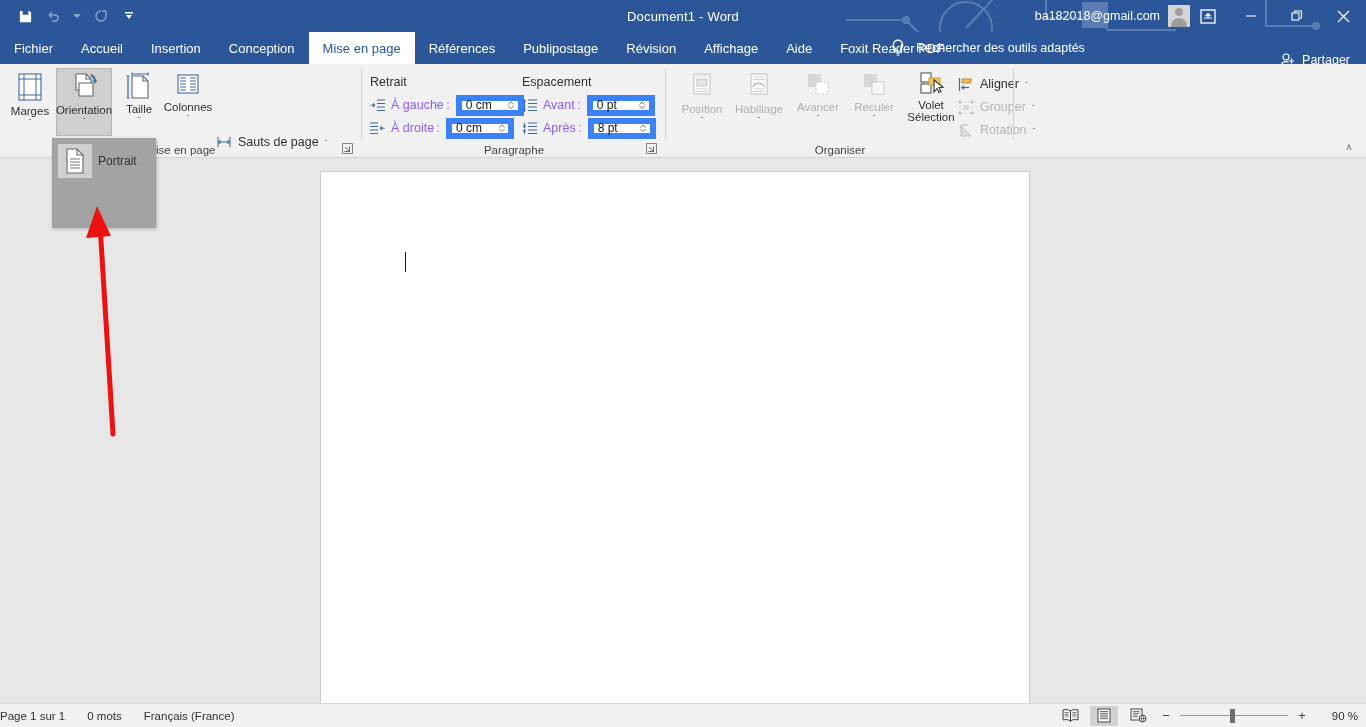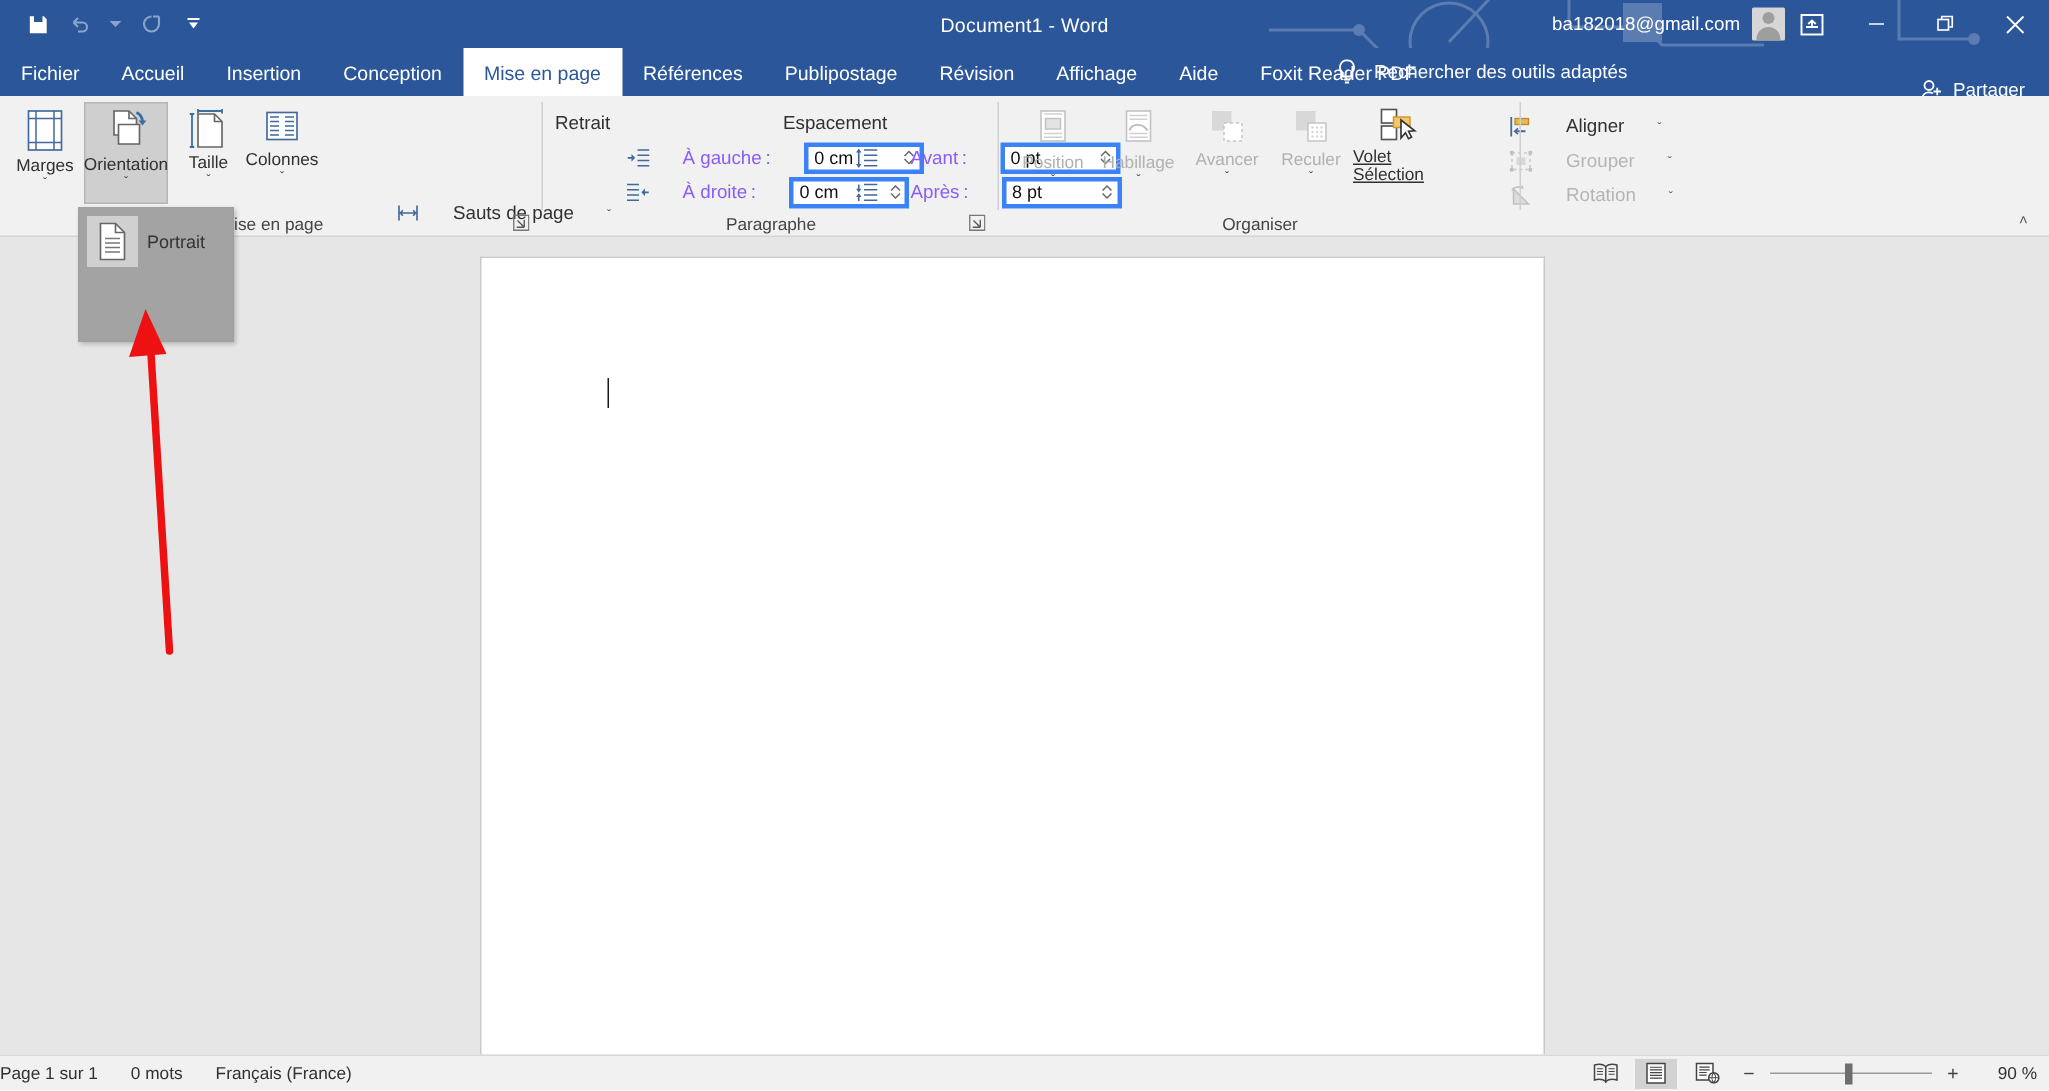--- a/index.html
+++ b/index.html
@@ -79,35 +79,35 @@
     position: absolute; bottom: 3px; font-size: 10px; color: #666; width: 14px; height: 14px;
     display: flex; align-items: center; justify-content: center;
   }
 
   .bigbtn {
     position: absolute; top: 4px; width: 58px; height: 68px;
     display: flex; flex-direction: column; align-items: center; justify-content: flex-start;
     font-size: 11.5px; color: #303030; padding-top: 3px; cursor: default;
   }
   .bigbtn.active { background: #cfcfcf; border: 1px solid #b5b5b5; }
-  .bigbtn .lbl { margin-top: 2px; line-height: 12px; text-align: left; }
+  .bigbtn .lbl { margin-top: 2px; line-height: 12px; text-align: center; }
   .bigbtn .caret { font-size: 8px; line-height: 8px; color: #444; margin-top: 1px; }
   .bigbtn.disabled { color: #b0b0b0; }
 
   .smallrow {
-    position: absolute; display: flex; align-items: center; gap: 22px;
-    font-size: 12.5px; color: #303030; height: 20px; white-space: nowrap; margin-left: 48px;
+    position: absolute; display: flex; align-items: center; gap: 6px;
+    font-size: 12.5px; color: #303030; height: 20px; white-space: nowrap;
   }
   .smallrow .caret { font-size: 8px; color: #555; }
   .smallrow.disabled { color: #b5b5b5; }
 
   .fieldlabel { font-size: 12.5px; color: #8b5cf6; white-space: nowrap; }
   .spinbox {
-    display: inline-flex; align-items: center; border: 3px solid #3b82f6; background: #fff;
-    height: 21px; width: 80px; padding: 0 0 0 4px; font-size: 12px; color: #111;
+    display: inline-flex; align-items: center; border: 6px solid #3b82f6; background: #fff;
+    height: 21px; width: 68px; padding: 0 0 0 4px; font-size: 12px; color: #111;
   }
   .spinbox .val { flex: 1; line-height: 19px; }
   .spinbox .arrows {
     width: 14px; height: 100%; display: flex; flex-direction: column;
     align-items: center; justify-content: center; color: #666; font-size: 7px; line-height: 7px;
     border-left: 1px solid transparent;
   }
   .secthead { position: absolute; font-size: 12.5px; color: #303030; }
 
   .collapse-ribbon {
@@ -562,21 +562,21 @@
                 <circle cx="16" cy="20" r=".8"></circle>
                 <circle cx="19" cy="20" r=".8"></circle>
                 <circle cx="22" cy="20" r=".8"></circle>
               </g>
           </svg>
         </span>
         <span class="lbl">Reculer</span>
         <span class="caret">ˇ</span>
       </div>
 
-      <div class="bigbtn" style="left:236px; width:58px;text-decoration:underline;">
+      <div class="bigbtn" style="left:236px; width:58px;">
         <span>
           <svg width="30" height="26" viewBox="0 0 30 26">
             <rect x="5" y="2" width="10" height="9" fill="#fff" stroke="#555" stroke-width="1.1"></rect>
             <rect x="5" y="13" width="10" height="9" fill="#fff" stroke="#555" stroke-width="1.1"></rect>
             <rect x="13" y="7" width="11" height="7" fill="#f5c66a" stroke="#d39a2a" stroke-width="1"></rect>
             <path d="M18 9l0 12 3-3.5 2 4 2-1-2-4 4.2-.3z" fill="#fff" stroke="#333" stroke-width="1.1"></path>
           </svg>
         </span>
         <span class="lbl">Volet Sélection</span>
       </div>

